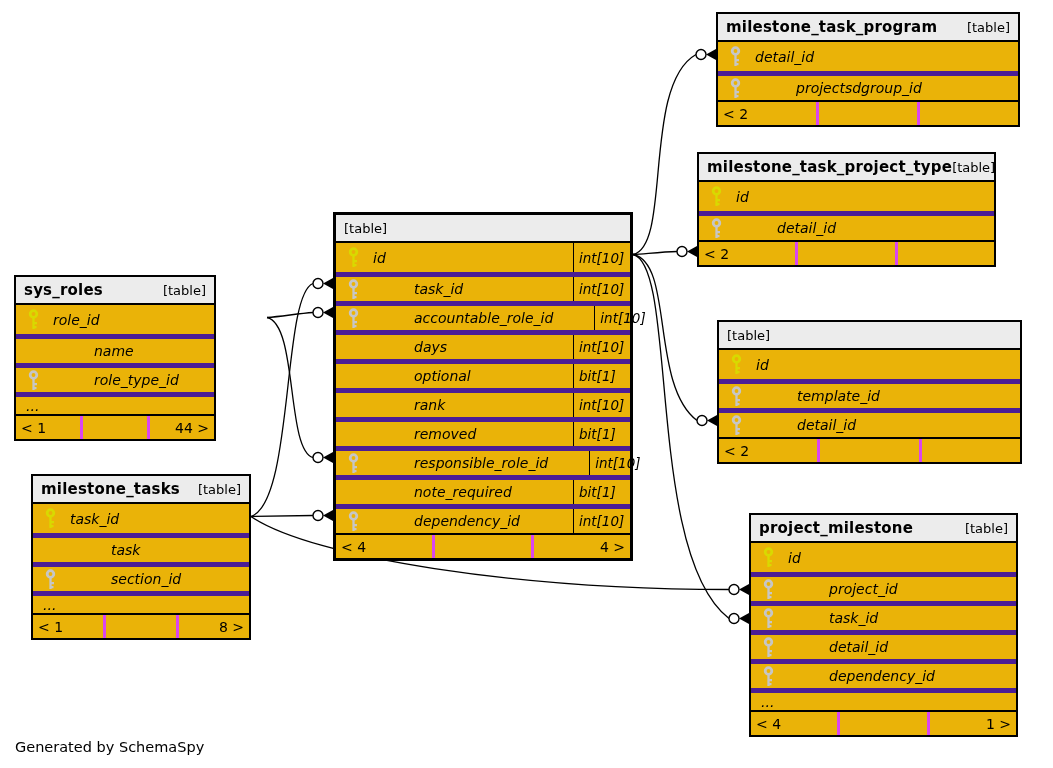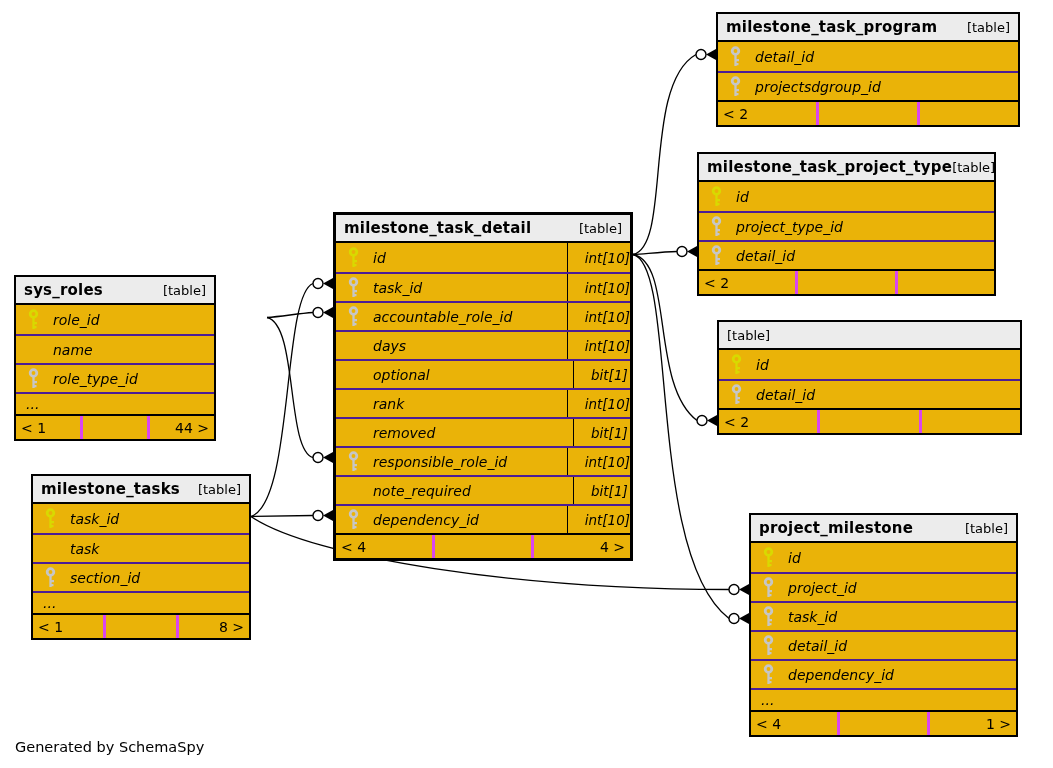--- a/index.html
+++ b/index.html
@@ -7,26 +7,26 @@
          font-family:"DejaVu Sans","Liberation Sans",sans-serif;color:#000;}
   #wires{position:absolute;left:0;top:0;width:1053px;height:768px;}
   .tbl{position:absolute;background:#eab308;border:2px solid #000;box-sizing:border-box;}
   .tbl.emph{border-width:3px;}
   .thead{display:flex;justify-content:space-between;align-items:center;height:28px;
          background:#ececec;border-bottom:2px solid #000;padding:0 8px;box-sizing:border-box;}
   .tname{font-weight:bold;font-size:15px;letter-spacing:0.2px;}
   .ttag{font-size:13px;font-weight:normal;}
   .rows{display:block;font-style:italic;}
   .trow{display:flex;align-items:center;height:29px;padding-left:10px;box-sizing:border-box;}
-  .rows .trow + .trow{border-top:2px solid #4c1d95;}
+  .rows .trow + .trow{border-top:5px solid #4c1d95;gap:41px;}
   .trow.ellipsis{height:22px;font-size:14px;}
   .keyslot{width:15px;margin-right:12px;display:flex;align-items:center;justify-content:center;flex:0 0 15px;}
   .cname{font-size:14px;white-space:nowrap;}
   .ctype{margin-left:auto;align-self:stretch;display:flex;align-items:center;flex:0 0 57px;
-         border-left:1px solid #000;padding-left:17px;font-size:13.5px;box-sizing:border-box;}
+         border-left:1px solid #000;padding-left:5px;font-size:13.5px;box-sizing:border-box;}
   .tfoot{display:flex;align-items:stretch;height:25px;border-top:2px solid #000;font-size:14px;box-sizing:border-box;}
   .tfoot .cell{flex:1;display:flex;align-items:center;padding:0 5px;box-sizing:border-box;}
   .tfoot .cell.mid,.tfoot .cell.right{border-left:3px solid #d946ef;}
   .tfoot .cell.right{justify-content:flex-end;}
   .credit{position:absolute;left:15px;top:739px;font-size:14.5px;}
 </style>
 </head>
 <body>
 
 <div id="stage">
@@ -149,21 +149,20 @@
           </div>
         </div>
         <div class="tfoot">
           <div class="cell left">&lt; 1</div>
           <div class="cell mid"></div>
           <div class="cell right">8 &gt;</div>
         </div>
       </div>
       <div class="tbl emph" style="left: 333px; top: 212px; width: 300px;">
         <div class="thead">
-          <span class="tname">milestone_task_detail</span>
           <span class="ttag">[table]</span>
         </div>
         <div class="rows">
           <div class="trow">
             <span class="keyslot">
               <svg width="13" height="21" viewBox="0 0 13 21">
                 <circle cx="6.5" cy="5" r="3.3" fill="none" stroke="#d9d900" stroke-width="2.8"></circle>
                 <path d="M6.5 8.2 L6.5 20 M6.5 14.2 L10 14.2 M6.5 18.2 L9.5 18.2" stroke="#d9d900" stroke-width="2.3" fill="none"></path>
               </svg>
             </span>
@@ -288,29 +287,20 @@
             </span>
             <span class="cname">id</span>
           </div>
           <div class="trow">
             <span class="keyslot">
               <svg width="13" height="21" viewBox="0 0 13 21">
                 <circle cx="6.5" cy="5" r="3.3" fill="none" stroke="#c6c6c6" stroke-width="2.8"></circle>
                 <path d="M6.5 8.2 L6.5 20 M6.5 14.2 L10 14.2 M6.5 18.2 L9.5 18.2" stroke="#c6c6c6" stroke-width="2.3" fill="none"></path>
               </svg>
             </span>
-            <span class="cname">project_type_id</span>
-          </div>
-          <div class="trow">
-            <span class="keyslot">
-              <svg width="13" height="21" viewBox="0 0 13 21">
-                <circle cx="6.5" cy="5" r="3.3" fill="none" stroke="#c6c6c6" stroke-width="2.8"></circle>
-                <path d="M6.5 8.2 L6.5 20 M6.5 14.2 L10 14.2 M6.5 18.2 L9.5 18.2" stroke="#c6c6c6" stroke-width="2.3" fill="none"></path>
-              </svg>
-            </span>
             <span class="cname">detail_id</span>
           </div>
         </div>
         <div class="tfoot">
           <div class="cell left">&lt; 2</div>
           <div class="cell mid"></div>
           <div class="cell right"></div>
         </div>
       </div>
       <div class="tbl" style="left: 717px; top: 320px; width: 305px;">
@@ -319,20 +309,29 @@
         </div>
         <div class="rows">
           <div class="trow">
             <span class="keyslot">
               <svg width="13" height="21" viewBox="0 0 13 21">
                 <circle cx="6.5" cy="5" r="3.3" fill="none" stroke="#d9d900" stroke-width="2.8"></circle>
                 <path d="M6.5 8.2 L6.5 20 M6.5 14.2 L10 14.2 M6.5 18.2 L9.5 18.2" stroke="#d9d900" stroke-width="2.3" fill="none"></path>
               </svg>
             </span>
             <span class="cname">id</span>
+          </div>
+          <div class="trow">
+            <span class="keyslot">
+              <svg width="13" height="21" viewBox="0 0 13 21">
+                <circle cx="6.5" cy="5" r="3.3" fill="none" stroke="#c6c6c6" stroke-width="2.8"></circle>
+                <path d="M6.5 8.2 L6.5 20 M6.5 14.2 L10 14.2 M6.5 18.2 L9.5 18.2" stroke="#c6c6c6" stroke-width="2.3" fill="none"></path>
+              </svg>
+            </span>
+            <span class="cname">template_id</span>
           </div>
           <div class="trow">
             <span class="keyslot">
               <svg width="13" height="21" viewBox="0 0 13 21">
                 <circle cx="6.5" cy="5" r="3.3" fill="none" stroke="#c6c6c6" stroke-width="2.8"></circle>
                 <path d="M6.5 8.2 L6.5 20 M6.5 14.2 L10 14.2 M6.5 18.2 L9.5 18.2" stroke="#c6c6c6" stroke-width="2.3" fill="none"></path>
               </svg>
             </span>
             <span class="cname">detail_id</span>
           </div>

